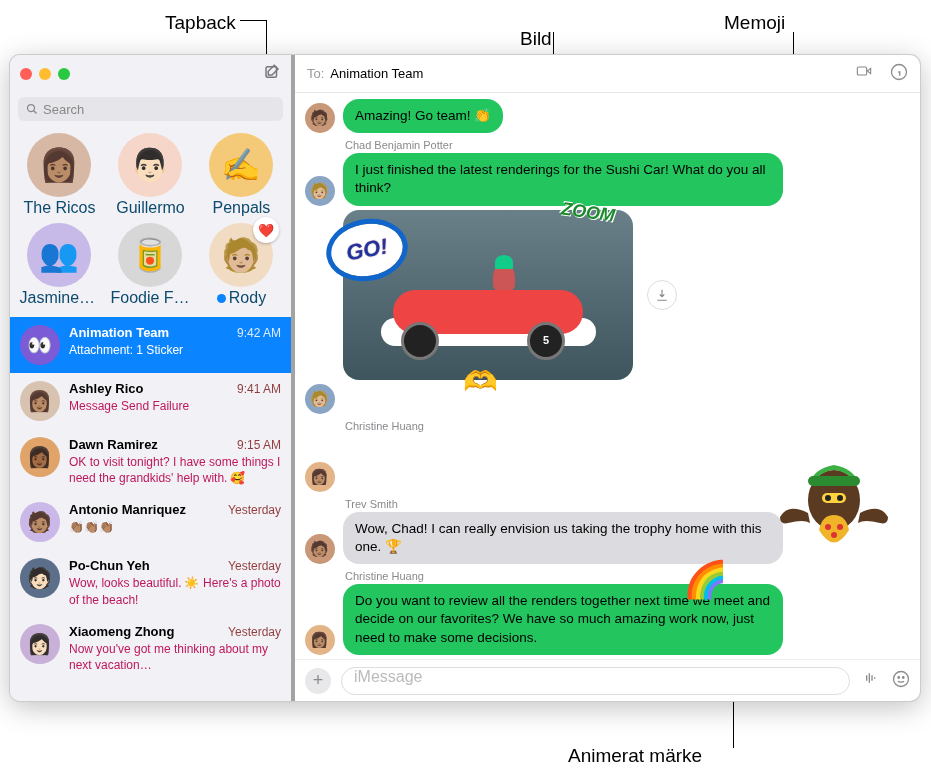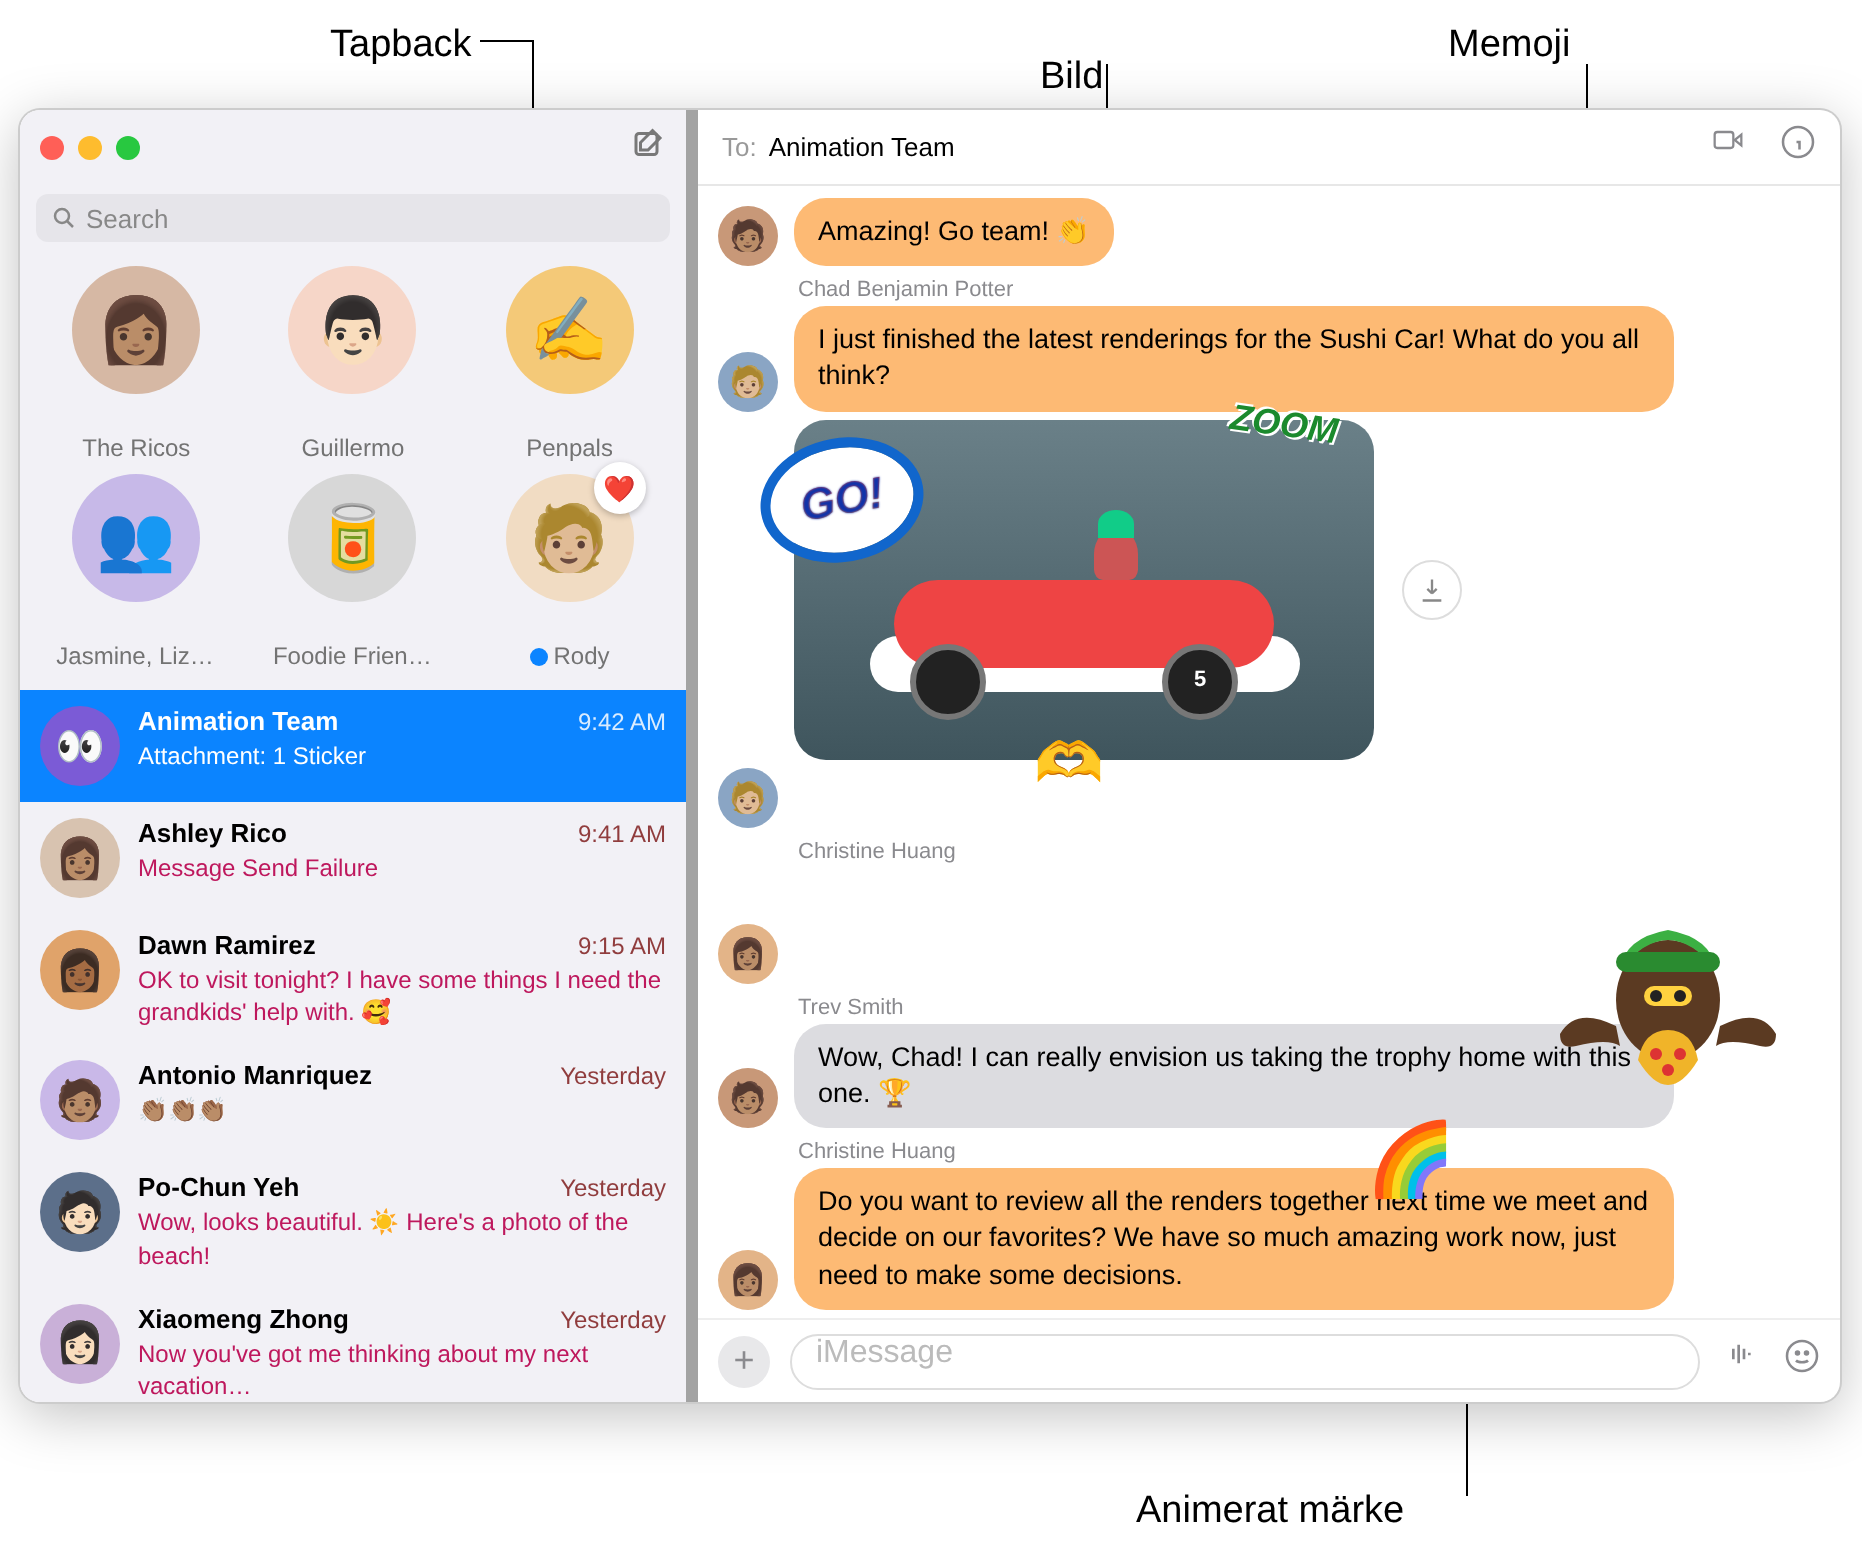--- a/index.html
+++ b/index.html
@@ -1,33 +1,33 @@
 <!DOCTYPE html>
 <html><head>
 <meta charset="utf-8">
 <style>
   * { box-sizing: border-box; margin: 0; padding: 0; }
   body { font-family: -apple-system, BlinkMacSystemFont, "Helvetica Neue", sans-serif; width: 931px; height: 774px; position: relative; background: #fff; overflow: hidden; }
   .callout { position: absolute; font-size: 19px; color: #000; }
   .callout-line { position: absolute; background: #000; }
   .window { position: absolute; left: 10px; top: 55px; width: 910px; height: 646px; background: #fff; border-radius: 10px; overflow: hidden; box-shadow: 0 0 0 1px #ccc, 0 6px 28px rgba(0,0,0,.25); display: flex; }
-  .sidebar { width: 339px; background: #f2f1f6; display: flex; flex-direction: column; border-right: 6px solid #a3a3a3; }
+  .sidebar { width: 285px; background: #f2f1f6; display: flex; flex-direction: column; border-right: 4px solid #a3a3a3; }
   .sb-titlebar { height: 38px; display: flex; align-items: center; padding: 0 10px; justify-content: space-between; }
   .traffic { display: flex; gap: 7px; }
   .dot { width: 12px; height: 12px; border-radius: 50%; }
   .dot-close { background:#ff5f57; }
   .dot-min { background:#febc2e; }
   .dot-max { background:#28c840; }
   .compose-icon { color:#787878; font-size:18px; }
   .search { margin: 4px 8px 6px; height: 24px; border-radius: 6px; background: #e6e5ea; display:flex; align-items:center; padding:0 8px; color:#888; font-size:13px; }
   .search svg { margin-right:5px; }
   .pinned { display:flex; flex-wrap:wrap; padding: 6px 4px 4px; }
   .pin { width: 33.33%; display:flex; flex-direction:column; align-items:center; margin-bottom:6px; position:relative; }
   .pin-avatar { width:64px; height:64px; border-radius:50%; display:flex; align-items:center; justify-content:center; font-size:32px; color:#fff; position:relative; }
-  .pin-label { font-size:12px; color:#737373; margin-top:20px; max-width:80px; overflow:hidden; text-overflow:ellipsis; white-space:nowrap; }
+  .pin-label { font-size:16px; color:#0c4a6e; margin-top:2px; max-width:80px; overflow:hidden; text-overflow:ellipsis; white-space:nowrap; }
   .tapback-badge { position:absolute; top:-6px; right:-6px; width:26px; height:26px; border-radius:50%; background:#fff; box-shadow:0 1px 3px rgba(0,0,0,.25); display:flex; align-items:center; justify-content:center; font-size:13px; }
   .status-dot { width:9px; height:9px; border-radius:50%; background:#0b84ff; display:inline-block; margin-right:3px; vertical-align:middle; }
   .conv-list { flex:1; overflow:hidden; }
   .conv { padding:8px 10px 8px 10px; display:flex; gap:9px; align-items:flex-start; }
   .conv.sel { background:#0b84ff; color:#fff; }
   .conv-avatar { width:40px; height:40px; min-width:40px; border-radius:50%; display:flex; align-items:center; justify-content:center; color:#fff; font-size:20px; }
   .conv-body { flex:1; min-width:0; }
   .conv-top { display:flex; justify-content:space-between; align-items:baseline; }
   .conv-name { font-size:13px; font-weight:600; }
   .conv-time { font-size:12px; opacity:.85; }
@@ -36,21 +36,21 @@
   .conv:not(.sel) .conv-preview { color:#be185d; }
   .main { flex:1; display:flex; flex-direction:column; }
   .main-header { height:38px; border-bottom:1px solid #e7e7e7; display:flex; align-items:center; padding:0 12px; justify-content:space-between; }
   .to-block { font-size:13px; display:flex; align-items:center; gap:6px; }
   .to-label { color:#999; }
   .hdr-icons { display:flex; gap:16px; color:#8a8a8e; }
   .thread { flex:1; overflow:hidden; padding:6px 16px 4px 10px; position:relative; }
   .msg-row { display:flex; align-items:flex-end; gap:8px; margin-bottom:4px; }
   .msg-sender { font-size:11px; color:#8a8a8e; margin-left:40px; margin-top:6px; margin-bottom:2px; }
   .avatar-sm { width:30px; height:30px; border-radius:50%; flex-shrink:0; display:flex; align-items:center; justify-content:center; font-size:15px; color:#fff; }
-  .bubble { background:#fdba74; border-radius:16px; padding:8px 12px; font-size:13.5px; line-height:1.35; max-width:440px; }
+  .bubble { background:#22c55e; border-radius:16px; padding:8px 12px; font-size:13.5px; line-height:1.35; max-width:440px; }
   .image-bubble { width:290px; height:170px; border-radius:16px; background:linear-gradient(#6a8088,#3f555d); position:relative; margin-left:38px; margin-bottom:10px; overflow:visible; }
   .car-body { position:absolute; left:50px; top:80px; width:190px; height:44px; background:#e44; border-radius:22px 22px 22px 22px / 22px 22px 22px 22px; }
   .car-rice { position:absolute; left:38px; top:108px; width:215px; height:28px; background:#fff; border-radius:14px; }
   .wheel { position:absolute; width:38px; height:38px; background:#222; border-radius:50%; border:3px solid #777; }
   .wheel-text { position:absolute; color:#fff; font-size:11px; font-weight:700; width:100%; text-align:center; top:9px; }
   .driver { position:absolute; left:150px; top:54px; width:22px; height:26px; background:#c55; border-radius:50% 50% 20% 20%; }
   .helmet { position:absolute; left:152px; top:45px; width:18px; height:14px; background:#1c8; border-radius:50% 50% 0 0; }
   .sticker-go { position:absolute; left:-12px; top:14px; width:72px; height:52px; background:#fff; border-radius:50%; transform:rotate(-10deg); display:flex; align-items:center; justify-content:center; font-size:22px; font-weight:900; font-style:italic; }
   .sticker-go span { background:linear-gradient(#f33,#f93); -webkit-background-clip:text; color:transparent; text-shadow:0 0 1px #13a; }
   .sticker-go-ring { position:absolute; inset:-5px; border:5px solid #16c; border-radius:50%; }

